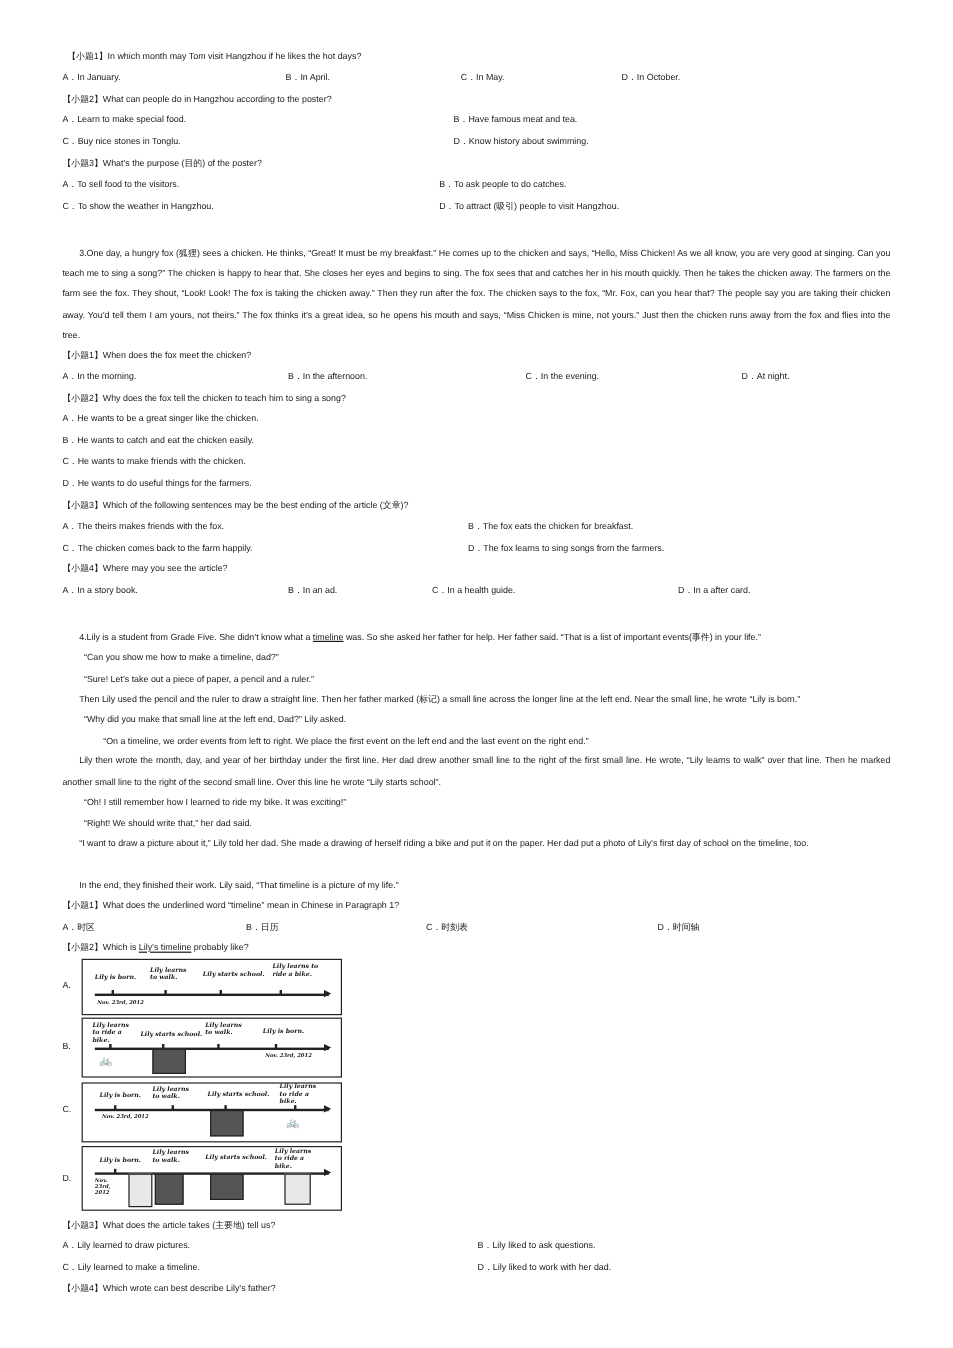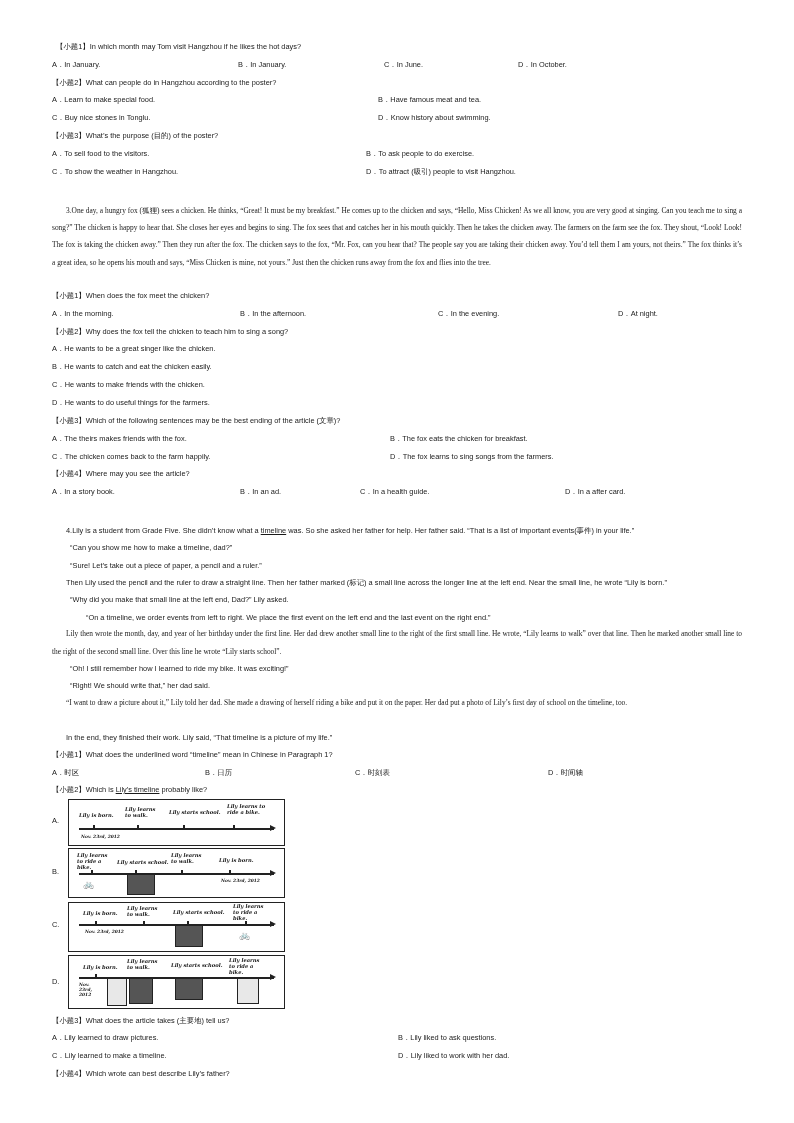--- a/index.html
+++ b/index.html
@@ -1,50 +1,50 @@
 <!DOCTYPE html>
 <html><head>
 <meta charset="utf-8">
 <style>
   html, body { margin:0; padding:0; background:#ffffff; }
   body { width:794px; height:1123px; position:relative; overflow:hidden;
          font-family:"Liberation Sans", "DejaVu Sans", sans-serif; color:#1a1a1a; font-size:7.4px; }
   .ln { position:absolute; white-space:nowrap; line-height:10px; }
-  .para { position:absolute; left:52px; width:690px; line-height:17.2px; font-size:7.4px; text-align:justify;font-family:Liberation Serif, serif; }
+  .para { position:absolute; left:52px; width:690px; line-height:17.2px; font-size:7.4px; text-align:justify; }
   .ind { text-indent:14px; }
   u { text-decoration:underline; }
   .tl-box { position:absolute; left:68px; width:215px; border:1.5px solid #222; background:#fff; }
   .tl-letter { position:absolute; left:52px; font-size:7.4px; }
   .tl-axis { position:absolute; height:1.5px; background:#222; }
   .tl-axis::after { content:""; position:absolute; right:-2px; top:-3px; border-left:6px solid #222; border-top:3.5px solid transparent; border-bottom:3.5px solid transparent; }
   .tl-tick { position:absolute; width:1.5px; height:4px; background:#222; }
   .tl-lbl { position:absolute; font-family:"DejaVu Serif", serif; font-style:italic; font-weight:bold; font-size:5.2px; line-height:6px; white-space:nowrap; }
   .tl-date { position:absolute; font-family:"DejaVu Serif", serif; font-style:italic; font-weight:bold; font-size:4.4px; line-height:5px; white-space:nowrap; }
   .tl-photo { position:absolute; border:1px solid #222; background:#555; }
   .tl-photo.light { background:#e8e8e8; }
   .tl-bike { position:absolute; font-size:9px; line-height:10px; }
 </style>
 </head>
 <body>
 
 <div class="ln" style="left:56px;top:42px">【小题1】In which month may Tom visit Hangzhou if he likes the hot days?</div>
 <div class="ln" style="left:52px;top:60px">A．In January.</div>
-<div class="ln" style="left:238px;top:60px">B．In January.</div>
-<div class="ln" style="left:384px;top:60px">C．In June.</div>
+<div class="ln" style="left:238px;top:60px">B．In April.</div>
+<div class="ln" style="left:384px;top:60px">C．In May.</div>
 <div class="ln" style="left:518px;top:60px">D．In October.</div>
 
 <div class="ln" style="left:52px;top:78px">【小题2】What can people do in Hangzhou according to the poster?</div>
 <div class="ln" style="left:52px;top:95px">A．Learn to make special food.</div>
 <div class="ln" style="left:378px;top:95px">B．Have famous meat and tea.</div>
 <div class="ln" style="left:52px;top:113px">C．Buy nice stones in Tonglu.</div>
 <div class="ln" style="left:378px;top:113px">D．Know history about swimming.</div>
 
 <div class="ln" style="left:52px;top:131px">【小题3】What’s the purpose (目的) of the poster?</div>
 <div class="ln" style="left:52px;top:149px">A．To sell food to the visitors.</div>
-<div class="ln" style="left:366px;top:149px">B．To ask people to do exercise.</div>
+<div class="ln" style="left:366px;top:149px">B．To ask people to do catches.</div>
 <div class="ln" style="left:52px;top:167px">C．To show the weather in Hangzhou.</div>
 <div class="ln" style="left:366px;top:167px">D．To attract (吸引) people to visit Hangzhou.</div>
 
 <div class="para ind" style="top:202px">3.One day, a hungry fox (狐狸) sees a chicken. He thinks, “Great! It must be my breakfast.” He comes up to the chicken and says, “Hello, Miss Chicken! As we all know, you are very good at singing. Can you teach me to sing a song?” The chicken is happy to hear that. She closes her eyes and begins to sing. The fox sees that and catches her in his mouth quickly. Then he takes the chicken away. The farmers on the farm see the fox. They shout, “Look! Look! The fox is taking the chicken away.” Then they run after the fox. The chicken says to the fox, “Mr. Fox, can you hear that? The people say you are taking their chicken away. You’d tell them I am yours, not theirs.” The fox thinks it’s a great idea, so he opens his mouth and says, “Miss Chicken is mine, not yours.” Just then the chicken runs away from the fox and flies into the tree.</div>
 
 <div class="ln" style="left:52px;top:291px">【小题1】When does the fox meet the chicken?</div>
 <div class="ln" style="left:52px;top:309px">A．In the morning.</div>
 <div class="ln" style="left:240px;top:309px">B．In the afternoon.</div>
 <div class="ln" style="left:438px;top:309px">C．In the evening.</div>
 <div class="ln" style="left:618px;top:309px">D．At night.</div>

